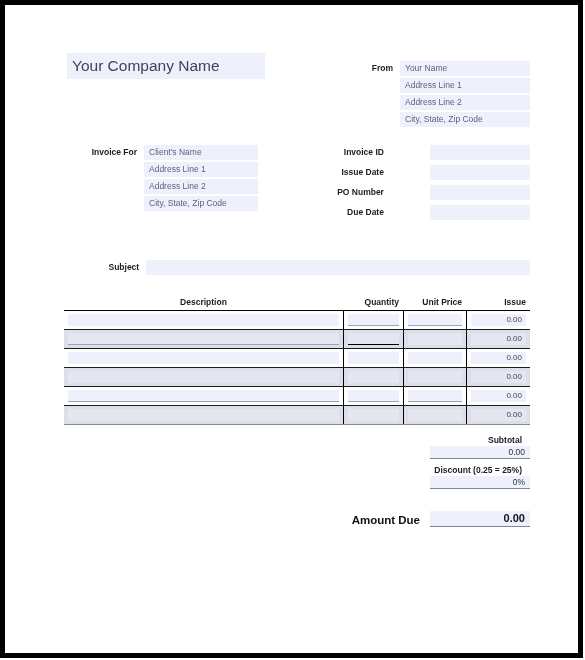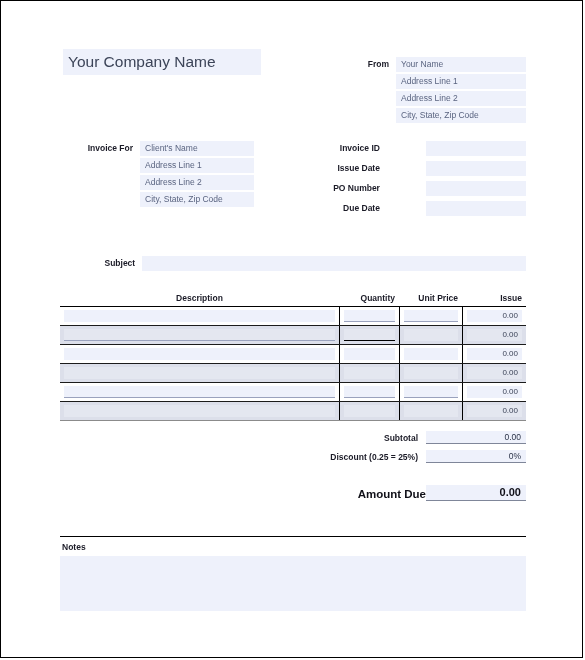--- a/index.html
+++ b/index.html
@@ -11,21 +11,21 @@
     width: 585px;
     height: 660px;
     font-family: "Liberation Sans", sans-serif;
     -webkit-font-smoothing: antialiased;
   }
   .page {
     position: relative;
     width: 583px;
     height: 658px;
     background: #ffffff;
-    border: 1px solid #000000;
+    border: 5px solid #000000;
     box-sizing: border-box;
     overflow: hidden;
   }
 
   
   .field {
     background: #eef1fb;
     height: 15px;
     line-height: 15px;
     font-size: 8.5px;
@@ -203,20 +203,21 @@
     position: absolute;
     left: 300px;
     top: 430px;
     width: 225px;
   }
   .tot-row {
     display: flex;
     align-items: flex-end;
     justify-content: flex-end;
     margin-bottom: 6px;
+    flex-direction: column;
   }
   .tot-row .lbl {
     padding-right: 8px;
     padding-bottom: 1px;
   }
   .tot-val {
     width: 100px;
     background: #eef1fb;
     border-bottom: 1.1px solid #7f8699;
     font-size: 8.5px;
@@ -229,20 +230,21 @@
   .due-row {
     display: flex;
     align-items: flex-end;
     justify-content: flex-end;
     margin-top: 22px;
   }
   .due-row .due-lbl {
     font-size: 11.5px;
     font-weight: bold;
     color: #101018;
+    padding-right: 10px;
     padding-bottom: 1px;
     white-space: nowrap;
   }
   .due-val {
     width: 100px;
     background: #eef1fb;
     border-bottom: 1.1px solid #7f8699;
     font-size: 11px;
     font-weight: bold;
     color: #101018;
@@ -455,19 +457,14 @@
     <div class="tot-row">
       <div class="lbl">Discount (0.25 = 25%)</div>
       <div class="tot-val">0%</div>
     </div>
     <div class="due-row">
       <div class="due-lbl">Amount Due</div>
       <div class="due-val">0.00</div>
     </div>
   </div>
 
-  <div class="notes">
-    <div class="notes-rule"></div>
-    <div class="notes-lbl">Notes</div>
-    <div class="notes-area"></div>
-  </div>
 
 </div>
 
 </body></html>

